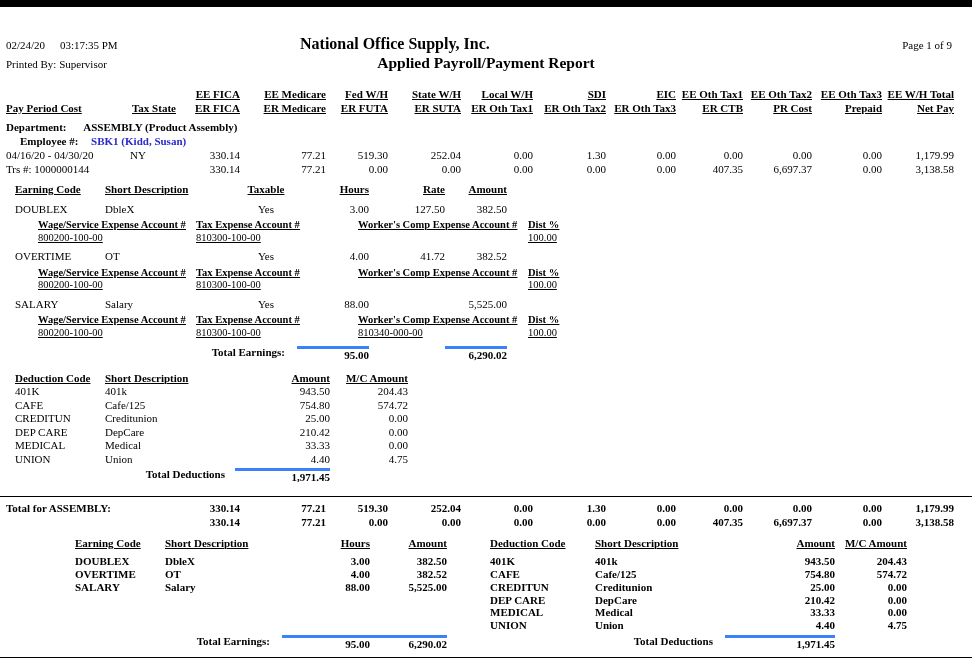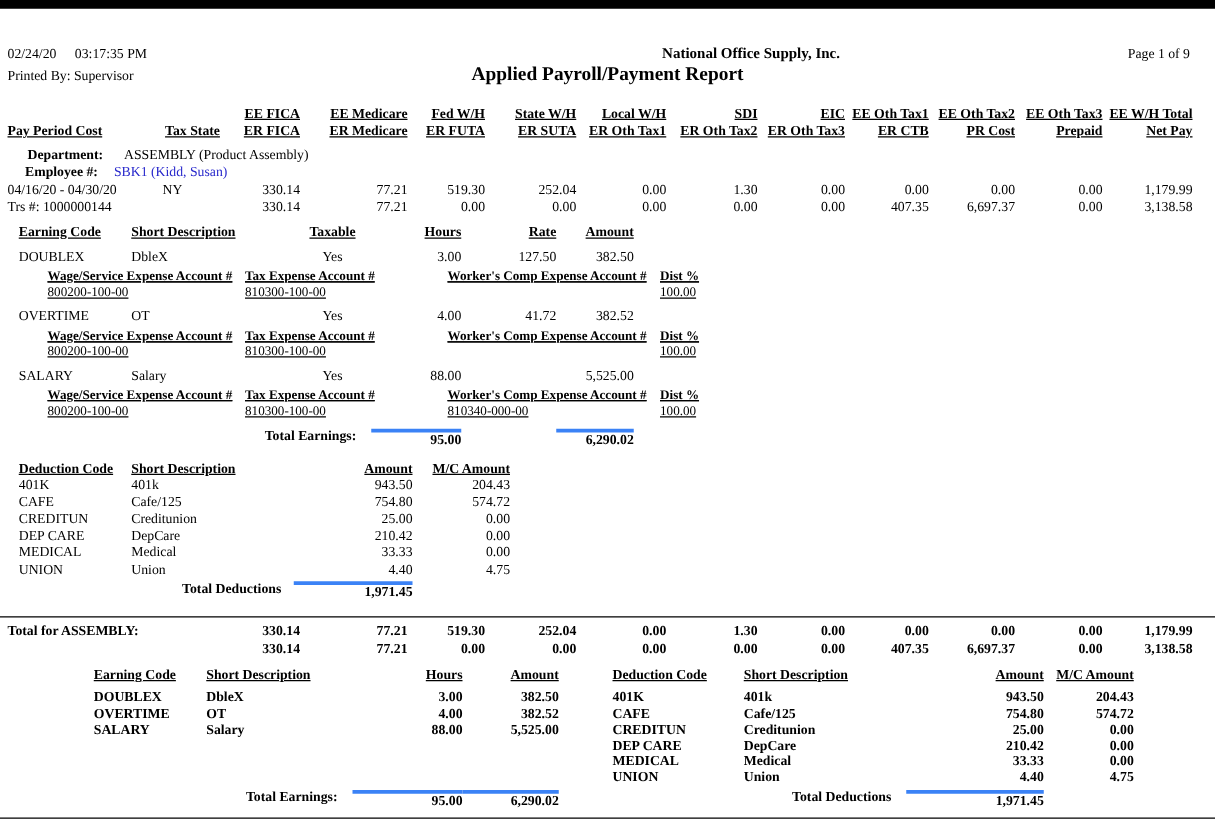--- a/index.html
+++ b/index.html
@@ -10,21 +10,21 @@
     font-family: "Liberation Serif", serif;
     font-size: 11px;
     overflow: hidden;
   }
   .topbar { height: 7px; width: 100%; background: #000; }
 
   
   .hdr-line1 { display: flex; align-items: baseline; margin-top: 28px; }
   .hdr-line2 { display: flex; align-items: baseline; margin-top: 1px; }
   .hdr-left { width: 300px; padding-left: 6px; }
-  .hdr-center { flex: 1; text-align: right; font-weight: bold; font-size: 12px; }
+  .hdr-center { flex: 1; text-align: left; font-weight: bold; font-size: 16px; }
   .hdr-right { width: 300px; text-align: right; padding-right: 20px; }
   .title { flex: 1; text-align: center; font-weight: bold; font-size: 15.5px; }
   .time-gap { margin-left: 12px; }
 
   
   .h { font-weight: bold; text-decoration: underline; text-align: right; }
   .h-left { text-align: left; }
   .h-ctr { text-align: center; }
   .v { text-align: right; }
   .r { text-align: right; }
@@ -37,24 +37,24 @@
 
   
   .trow {
     display: grid;
     grid-template-columns: 118px 60px 56px 86px 62px 73px 72px 73px 70px 67px 69px 70px 72px;
     padding-left: 6px; line-height: 14px;
   }
   .trow .state { padding-left: 6px; }
   .taxhead { margin-top: 15px; }
 
-  .dept-line { margin-top: 5px; padding-left: 22px; line-height: 14px; }
+  .dept-line { margin-top: 5px; padding-left: 6px; line-height: 14px; font-weight: bold; }
   .dept-line .val { margin-left: 14px; }
   .emp-line { padding-left: 20px; line-height: 14px; }
-  .emp-link { color: #2929CC; margin-left: 10px; cursor: pointer; }
+  .emp-link { color: #2929CC; margin-left: 10px; cursor: pointer; font-weight: bold; }
 
   
   .egrid {
     display: grid;
     grid-template-columns: 90px 130px 62px 72px 76px 62px;
     margin-left: 15px; line-height: 13.5px;
   }
   .ehead { margin-top: 7px; }
   .erow { margin-top: 6px; }
   

